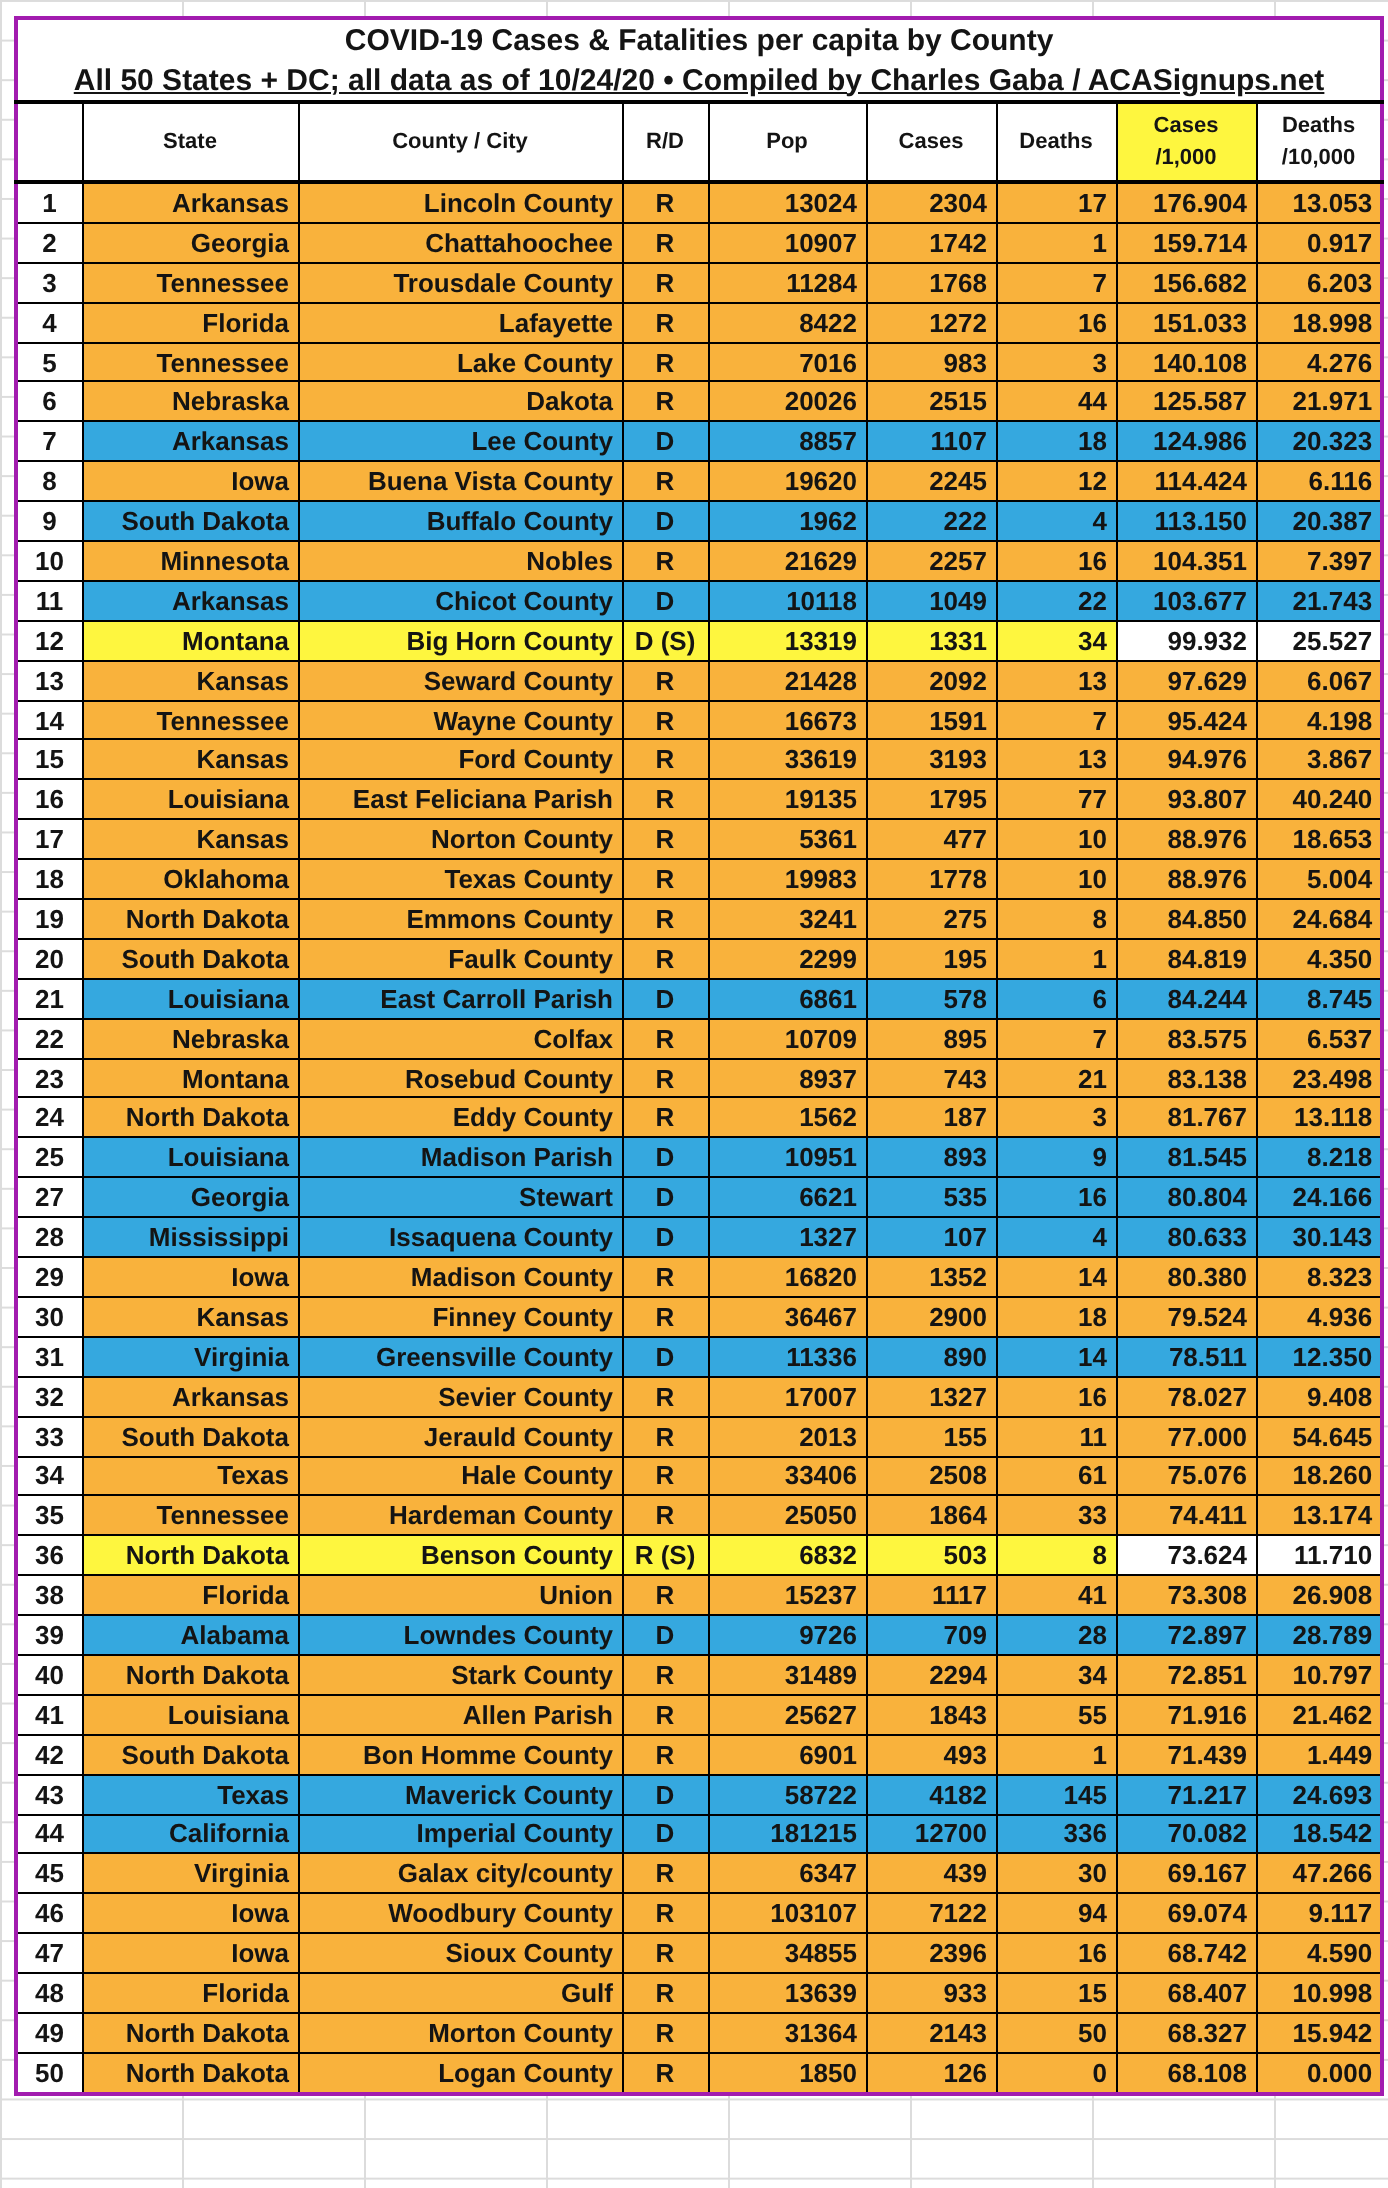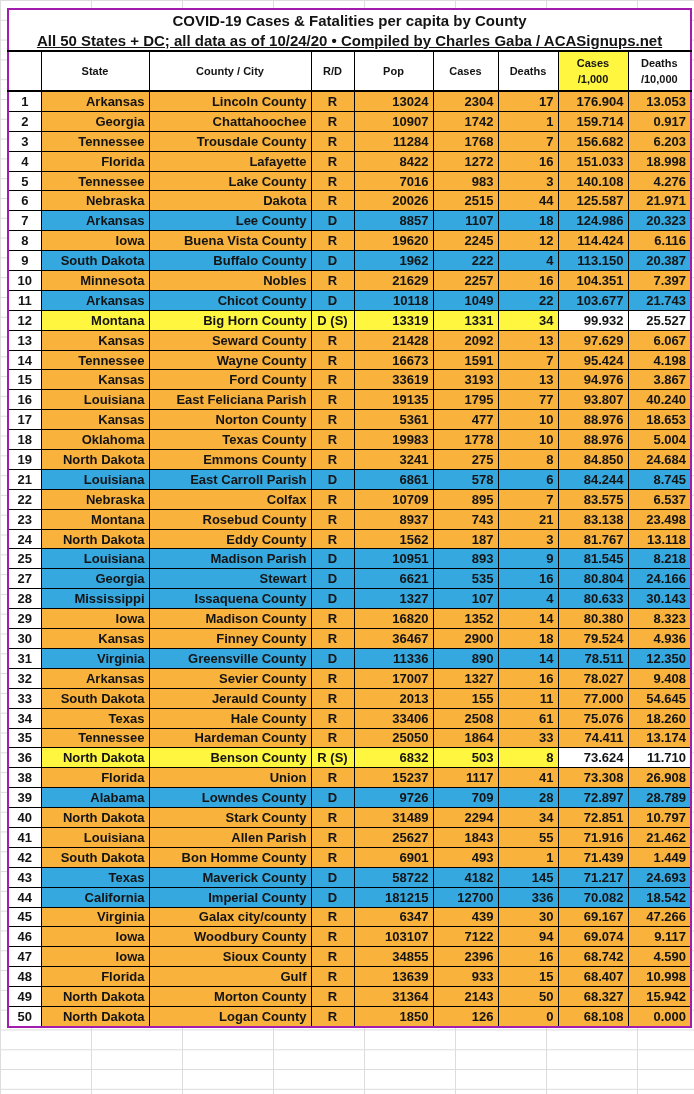--- a/index.html
+++ b/index.html
@@ -296,20 +296,31 @@
         <td class="rank">19</td>
         <td class="right filled">North Dakota</td>
         <td class="right filled">Emmons County</td>
         <td class="center filled">R</td>
         <td class="right filled">3241</td>
         <td class="right filled">275</td>
         <td class="right filled">8</td>
         <td class="right filled percap">84.850</td>
         <td class="right filled percap">24.684</td>
       </tr>
+      <tr class="fill-orange">
+        <td class="rank">20</td>
+        <td class="right filled">South Dakota</td>
+        <td class="right filled">Faulk County</td>
+        <td class="center filled">R</td>
+        <td class="right filled">2299</td>
+        <td class="right filled">195</td>
+        <td class="right filled">1</td>
+        <td class="right filled percap">84.819</td>
+        <td class="right filled percap">4.350</td>
+      </tr>
       <tr class="fill-blue">
         <td class="rank">21</td>
         <td class="right filled">Louisiana</td>
         <td class="right filled">East Carroll Parish</td>
         <td class="center filled">D</td>
         <td class="right filled">6861</td>
         <td class="right filled">578</td>
         <td class="right filled">6</td>
         <td class="right filled percap">84.244</td>
         <td class="right filled percap">8.745</td>

